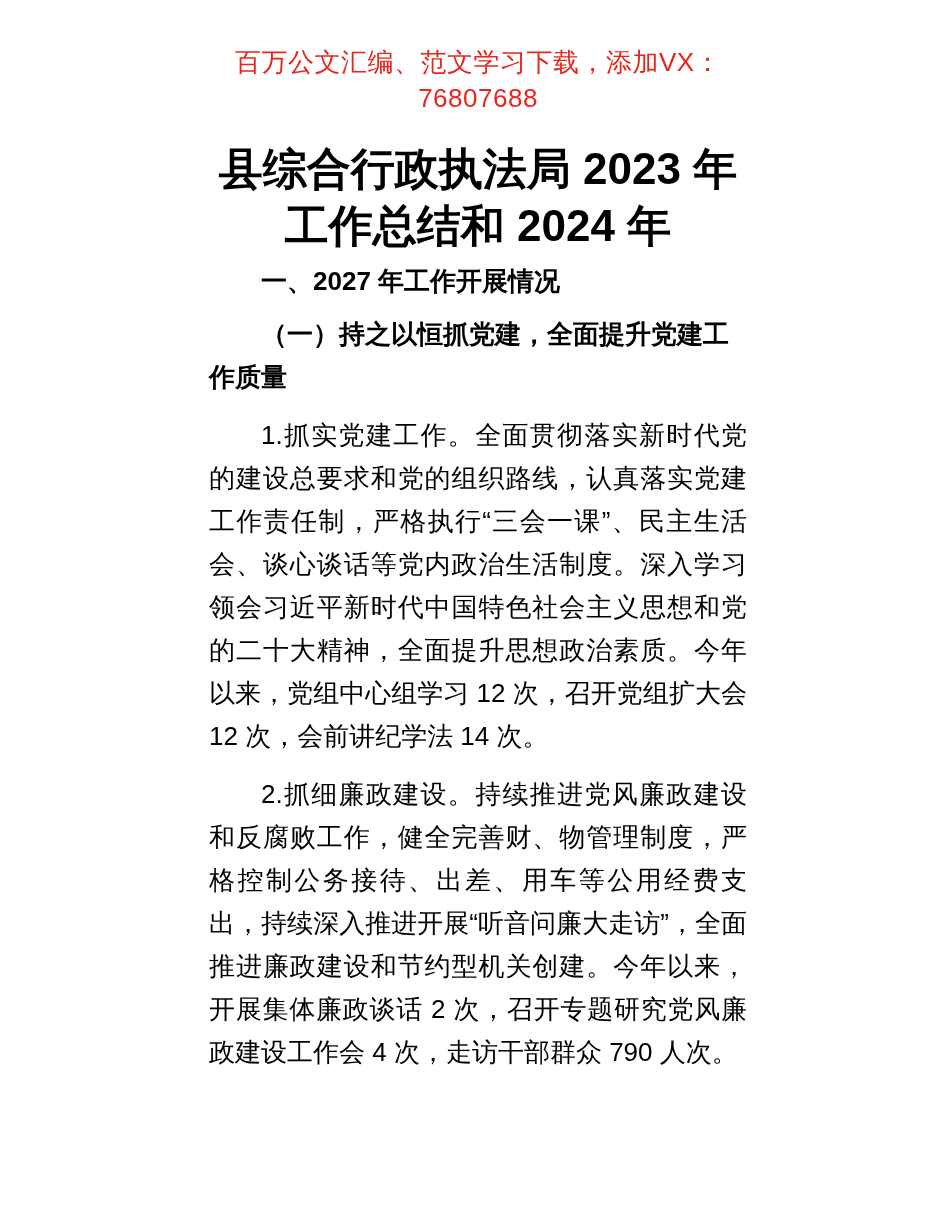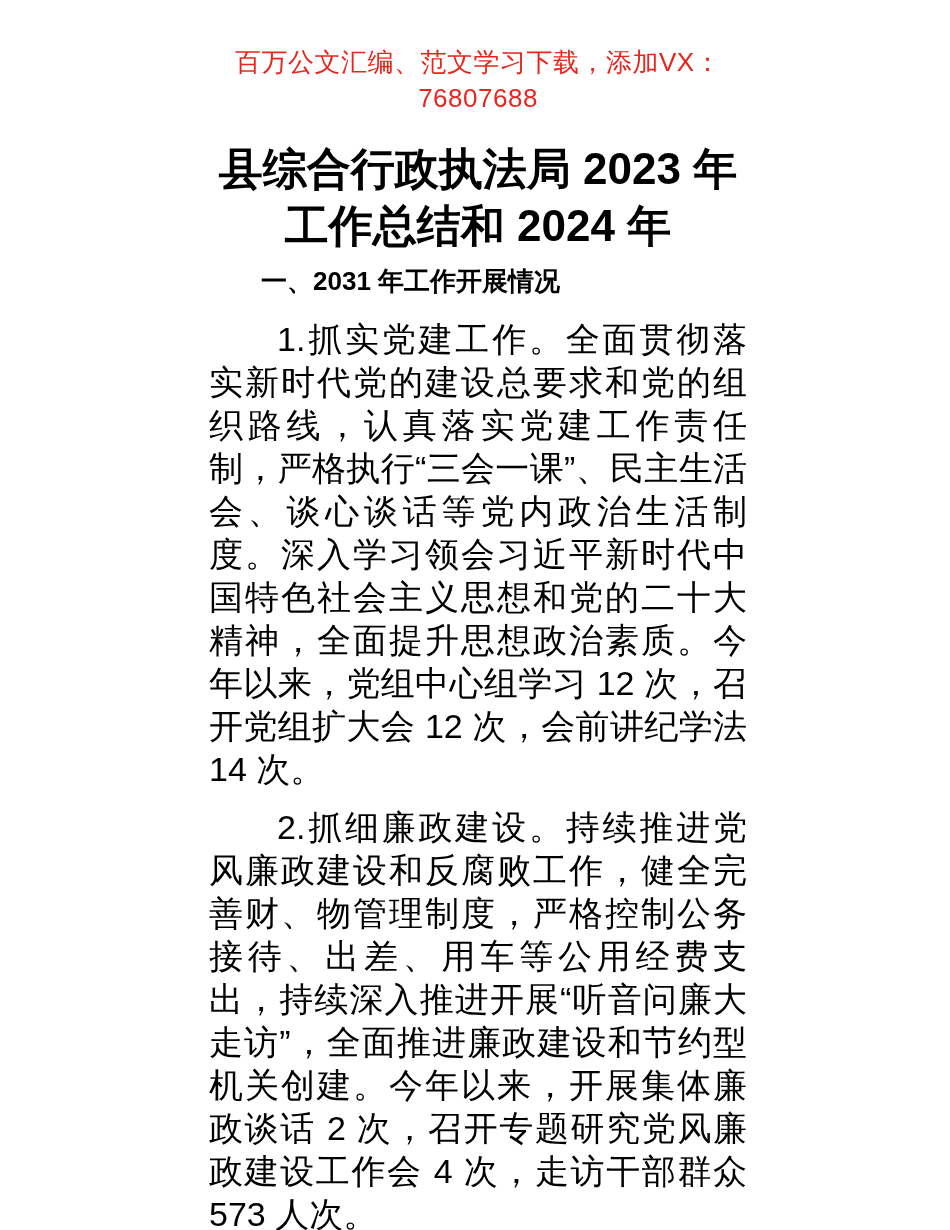--- a/index.html
+++ b/index.html
@@ -39,42 +39,43 @@
     margin: 6px 0 0 0;
     font-size: 26px;
     line-height: 43px;
     font-weight: bold;
     text-indent: 2em;
     color: #000000;
   }
   .sec-heading.sub { margin-top: 10px; }
   .body-para {
     margin: 15px 0 0 0;
-    font-size: 34px;
+    font-size: 26px;
     line-height: 43px;
     text-indent: 2em;
     text-align: justify;
     text-justify: inter-ideograph;
     color: #000000;
     word-break: normal;
     overflow-wrap: break-word;
   }
 </style>
 </head>
 <body>
 
 <div class="page">
 
   <div class="notice" style="color: rgb(232, 38, 29);">百万公文汇编、范文学习下载，添加VX：76807688</div>
 
   <div class="doc-title">
     <span class="t-line">县综合行政执法局 2023 年工作总结和 2024 年</span>
   </div>
 
-  <div class="sec-heading">一、2031 年工作开展情况</div>
+  <div class="sec-heading">一、2027 年工作开展情况</div>
 
+  <div class="sec-heading sub">（一）持之以恒抓党建，全面提升党建工作质量</div>
 
   <p class="body-para">1.抓实党建工作。全面贯彻落实新时代党的建设总要求和党的组织路线，认真落实党建工作责任制，严格执行“三会一课”、民主生活会、谈心谈话等党内政治生活制度。深入学习领会习近平新时代中国特色社会主义思想和党的二十大精神，全面提升思想政治素质。今年以来，党组中心组学习 12 次，召开党组扩大会 12 次，会前讲纪学法 14 次。</p>
 
-  <p class="body-para">2.抓细廉政建设。持续推进党风廉政建设和反腐败工作，健全完善财、物管理制度，严格控制公务接待、出差、用车等公用经费支出，持续深入推进开展“听音问廉大走访”，全面推进廉政建设和节约型机关创建。今年以来，开展集体廉政谈话 2 次，召开专题研究党风廉政建设工作会 4 次，走访干部群众 573 人次。</p>
+  <p class="body-para">2.抓细廉政建设。持续推进党风廉政建设和反腐败工作，健全完善财、物管理制度，严格控制公务接待、出差、用车等公用经费支出，持续深入推进开展“听音问廉大走访”，全面推进廉政建设和节约型机关创建。今年以来，开展集体廉政谈话 2 次，召开专题研究党风廉政建设工作会 4 次，走访干部群众 790 人次。</p>
 
 
 </div>
 
 </body></html>

